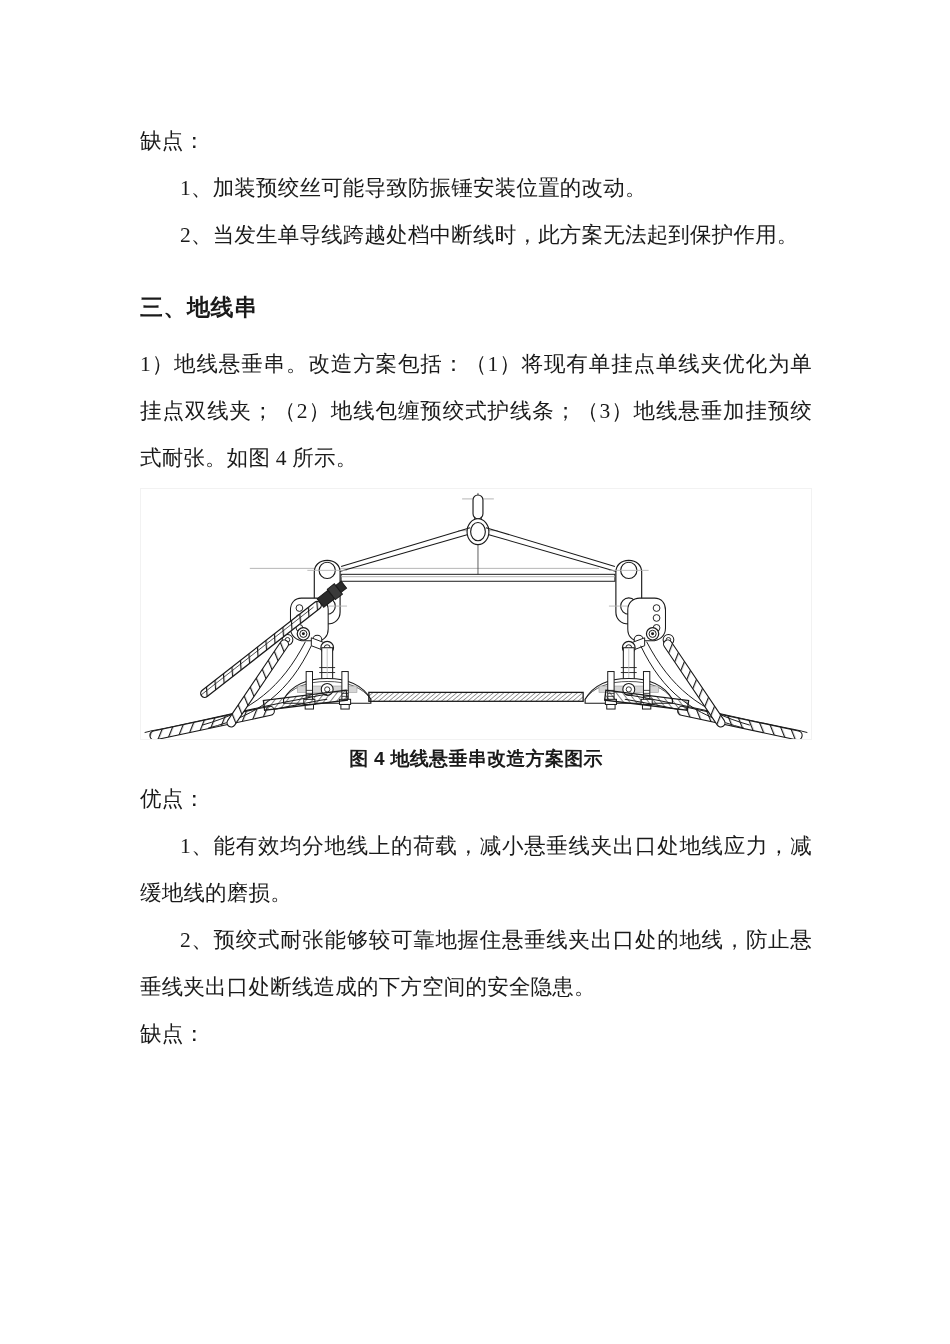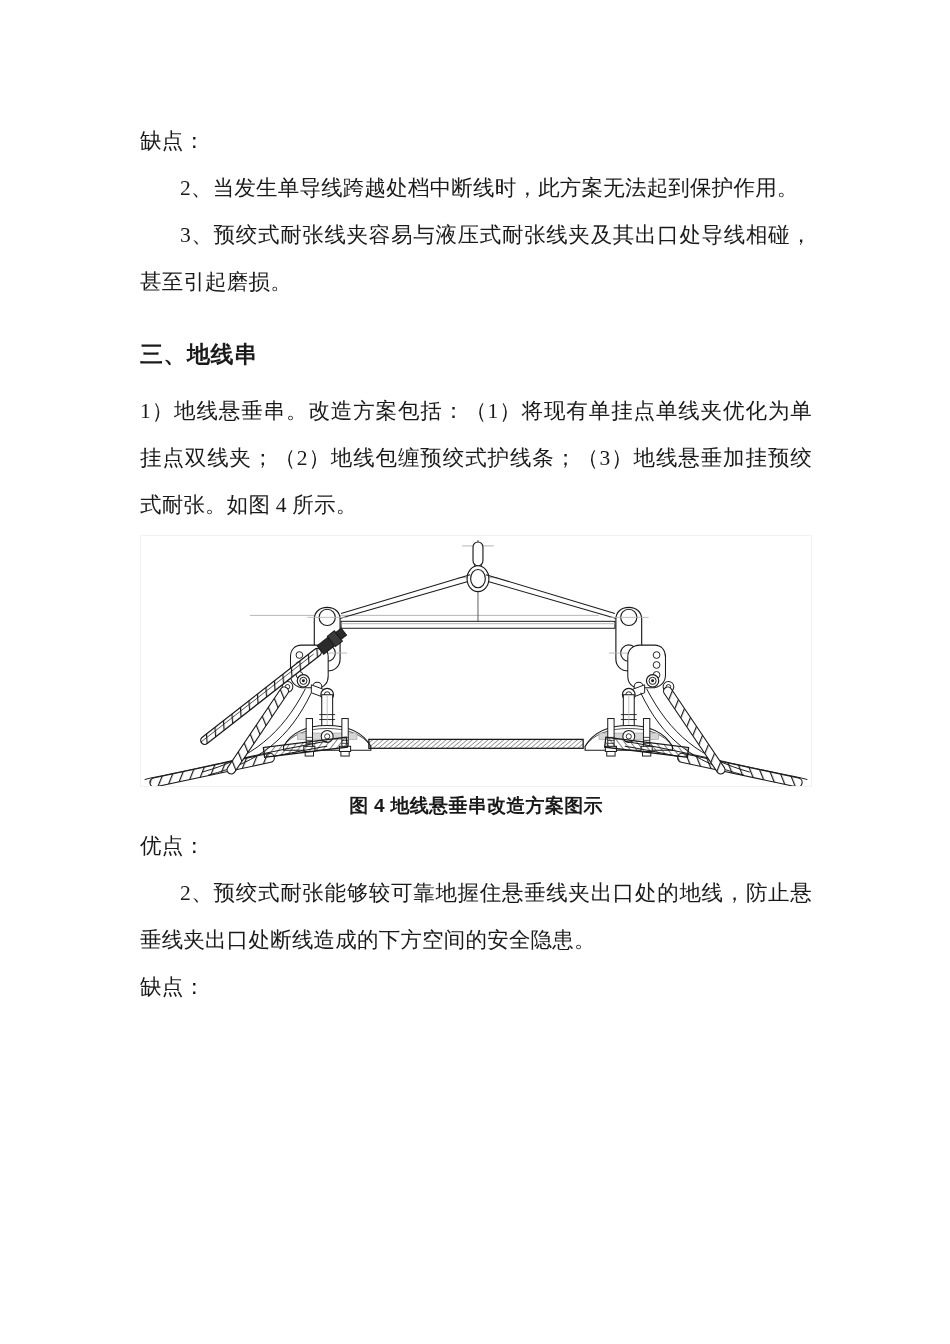--- a/index.html
+++ b/index.html
@@ -91,24 +91,24 @@
   }
 </style>
 </head>
 <body>
 
 <div class="page">
   <div class="content">
 
     <p class="lead">缺点：</p>
 
+    <p class="numbered">1、加装预绞丝可能导致防振锤安装位置的改动。</p>
 
     <p class="numbered">2、当发生单导线跨越处档中断线时，此方案无法起到保护作用。</p>
 
-    <p class="numbered">3、预绞式耐张线夹容易与液压式耐张线夹及其出口处导线相碰，甚至引起磨损。</p>
 
     <h2 class="section-heading">三、地线串</h2>
 
     <p class="body-para">1）地线悬垂串。改造方案包括：（1）将现有单挂点单线夹优化为单挂点双线夹；（2）地线包缠预绞式护线条；（3）地线悬垂加挂预绞式耐张。如图 4 所示。</p>
 
     <div class="spacer-xs"></div>
 
     <figure class="figure-block">
       <div class="figure-frame">
         <svg viewBox="0 0 672 252" preserveAspectRatio="xMidYMid meet">
@@ -322,20 +322,21 @@
             <path d="M 8 244 L 2 245.5"></path>
             <path d="M 664 244 L 670 245.5"></path>
           </g>
         </svg>
       </div>
       <figcaption class="figure-caption">图 4  地线悬垂串改造方案图示</figcaption>
     </figure>
 
     <p class="lead">优点：</p>
 
+    <p class="numbered">1、能有效均分地线上的荷载，减小悬垂线夹出口处地线应力，减缓地线的磨损。</p>
 
     <p class="numbered">2、预绞式耐张能够较可靠地握住悬垂线夹出口处的地线，防止悬垂线夹出口处断线造成的下方空间的安全隐患。</p>
 
     <p class="lead">缺点：</p>
 
 
   </div>
 </div>
 
 </body></html>

